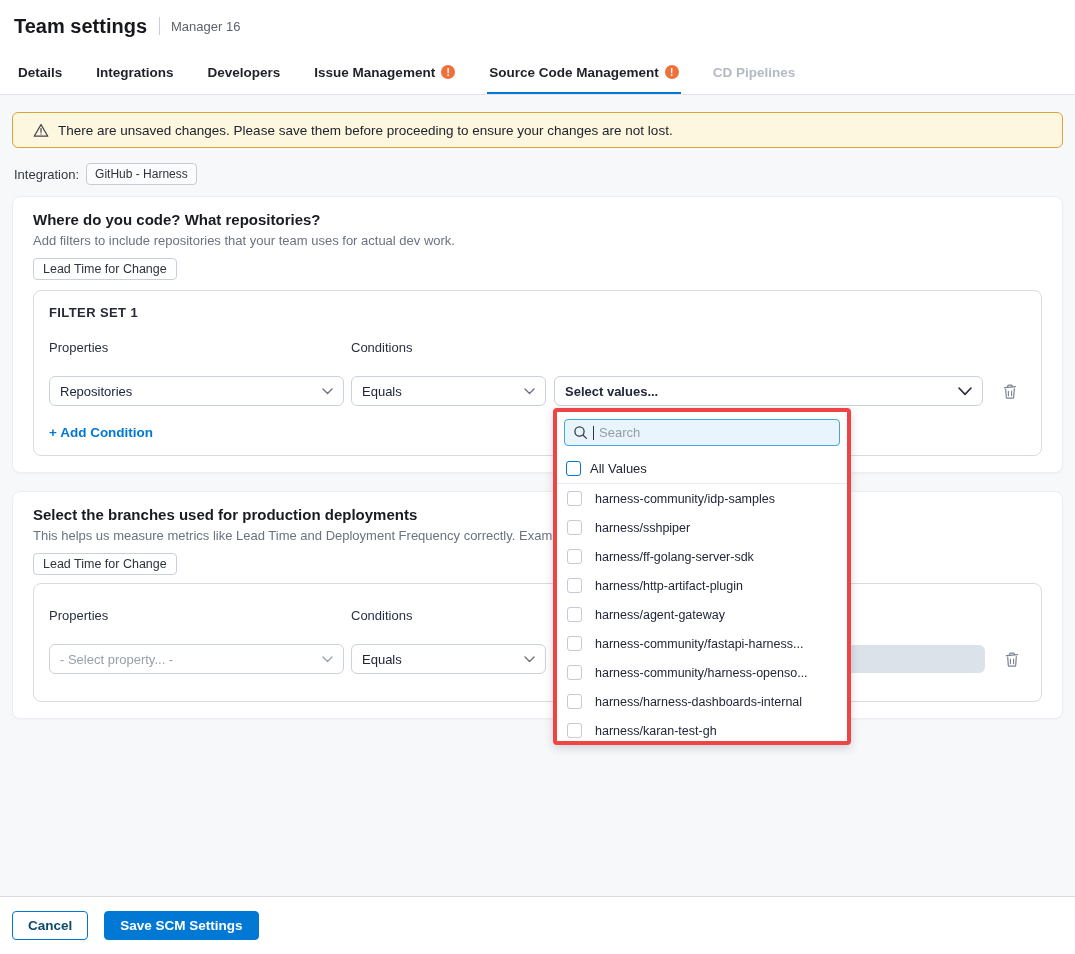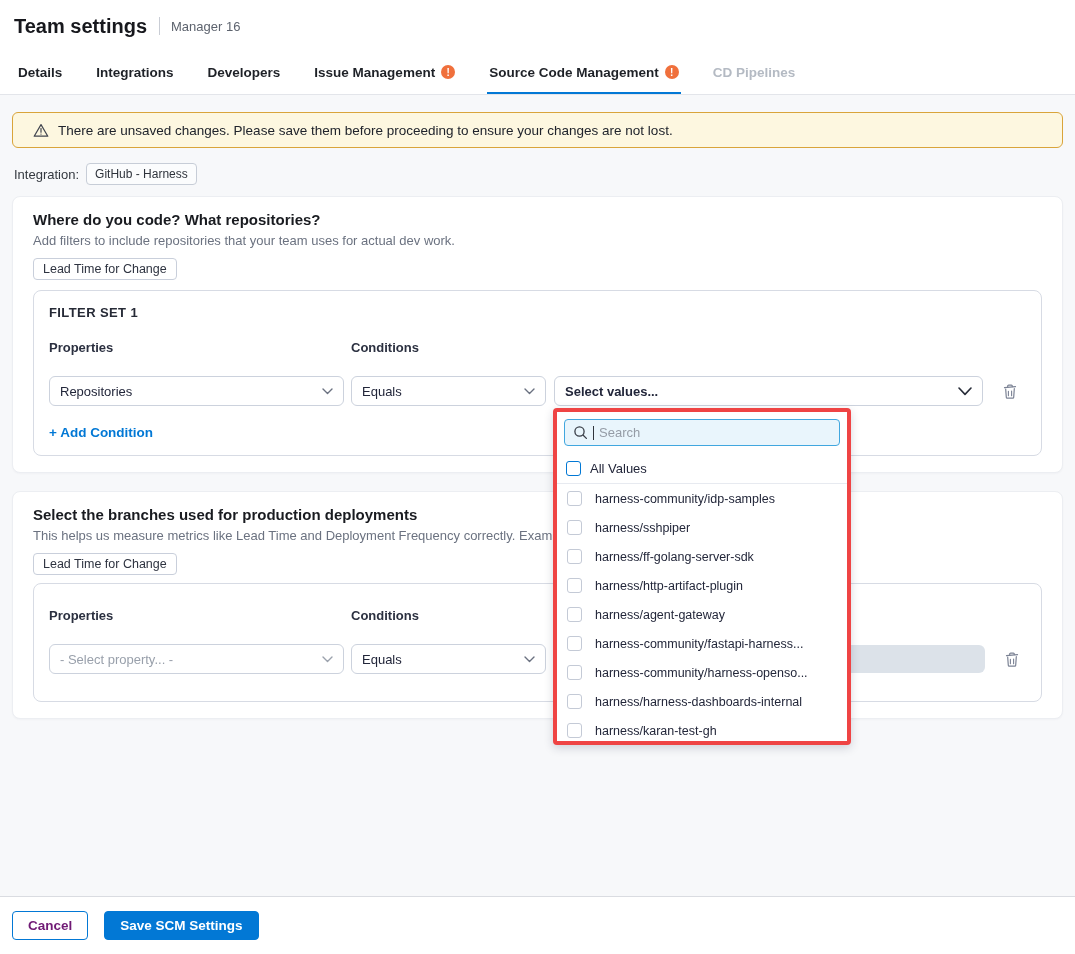--- a/index.html
+++ b/index.html
@@ -47,21 +47,21 @@
   .card-title { font-size:15px; font-weight:700; color:#191b20; }
   .card-sub { font-size:13px; color:#6b7280; margin-top:5px; }
   .tag { display:inline-block; margin-top:10px; border:1px solid #c9cfdb; border-radius:4px;
          background:#fff; padding:3px 9px; font-size:12.5px; color:#2e3340; }
 
   .filterbox { margin-top:10px; border:1px solid #d7dbe4; border-radius:8px; padding:14px 15px 14px 15px; }
   .fs-title { font-size:13px; font-weight:700; letter-spacing:.4px; color:#262a36; }
   .collabels { display:flex; margin-top:20px; }
   .collabels .c1 { width:295px; } .collabels .c2 { width:195px; margin-left:7px; }
   .collabels .c3 { width:429px; margin-left:8px; }
-  .collabel { font-size:13px; font-weight:700; color:#2b3040; }
+  .collabel { font-size:13px; font-weight:400; color:#2b3040; }
   .controls { display:flex; margin-top:21px; align-items:center; }
 
   .select { height:30px; border:1px solid #ccd2dd; border-radius:6px; background:#fff;
             display:flex; align-items:center; justify-content:space-between; padding:0 10px;
             font-size:13px; color:#22263a; cursor:pointer; }
   .sel-prop { width:295px; } .sel-cond { width:195px; margin-left:7px; }
   .sel-value { width:429px; margin-left:8px; font-weight:700; }
   .select .ph { color:#99a0ab; font-weight:400; }
   .chev { flex:none; }
   .trash-btn { margin-left:19px; background:none; border:none; cursor:pointer; height:20px; }
@@ -86,21 +86,21 @@
   .dd-item { display:flex; align-items:center; height:29px; padding:0 10px; cursor:pointer; }
   .dd-item .lbl { font-size:12.5px; color:#23273a; margin-left:13px; white-space:nowrap; }
   .cb { width:15px; height:15px; border:1.5px solid #c4cad6; border-radius:3px; background:#fff; flex:none; cursor:pointer; }
   .cb.blue { border-color:#0278d5; }
 
   
   .footer { position:absolute; left:0; bottom:0; width:1075px; height:58px; background:#fff;
             border-top:1px solid #dadce1; display:flex; align-items:center; padding-left:12px; }
   .btn { height:29px; border-radius:4px; font-size:13.5px; font-weight:700; cursor:pointer;
          padding:0 15px; font-family:inherit; }
-  .btn-cancel { background:#fff; border:1.5px solid #0278d5; color:#701a75; }
+  .btn-cancel { background:#fff; border:1.5px solid #0278d5; color:#0c4a6e; }
   .btn-save { background:#0278d5; border:1px solid #0278d5; color:#fff; margin-left:16px; }
 
   svg { display:block; }
 </style>
 </head>
 <body>
 
 <div class="page">
 
   <div class="hdr">

